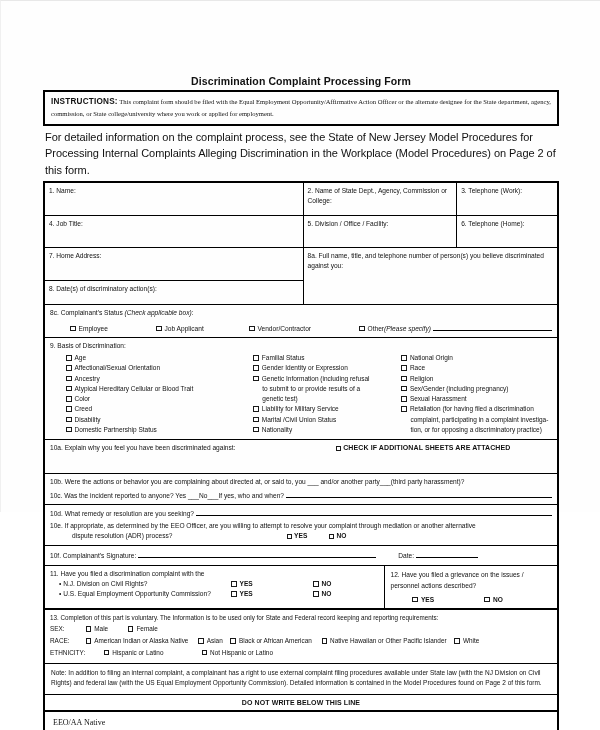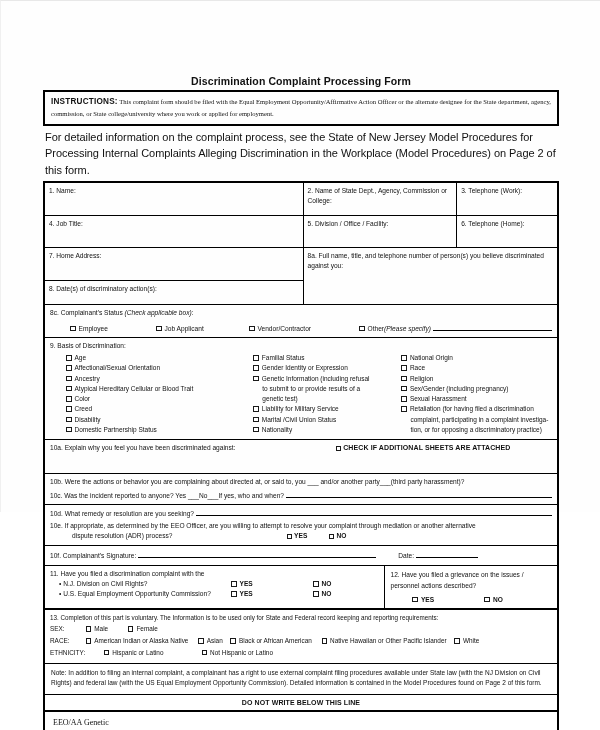--- a/index.html
+++ b/index.html
@@ -392,21 +392,21 @@
       </div>
 
       <div class="sec" style="padding:4px 6px 5px 6px;border-bottom:none;">
         <div style="font-size:6.5px;line-height:1.6;">Note: In addition to filing an internal complaint, a complainant has a right to use external complaint filing procedures available under State law (with the NJ Division on Civil Rights) and federal law (with the US Equal Employment Opportunity Commission). Detailed information is contained in the Model Procedures found on Page 2 of this form.</div>
       </div>
 
       <div class="donot">DO NOT WRITE BELOW THIS LINE</div>
 
       <div class="sig-area">
         <div class="sig-left">
-          <div>EEO/AA Genetic</div>
+          <div>EEO/AA Native</div>
           <div style="display:flex;align-items:baseline;margin-top:2px;">
             <span>Detailed:</span>
             <span class="sig-line" style="flex:1;margin-left:10px;margin-right:14px;"></span>
           </div>
         </div>
       </div>
 
     </div>
   </div>
 </div>

